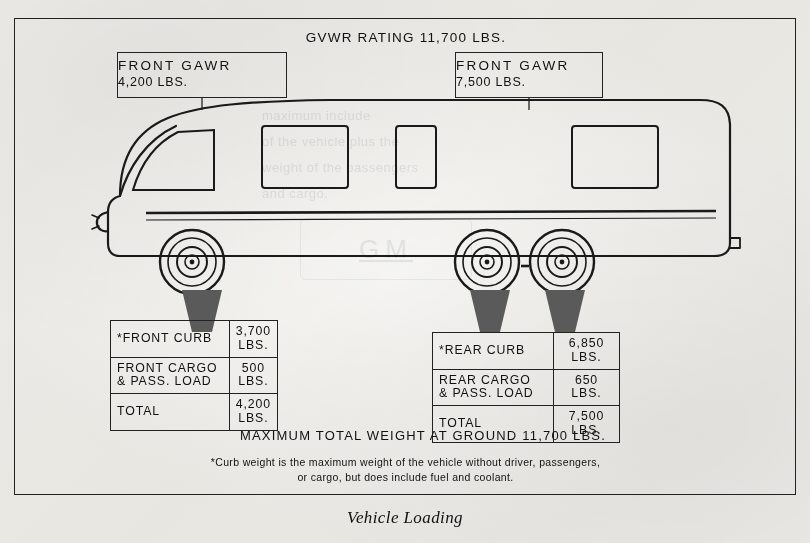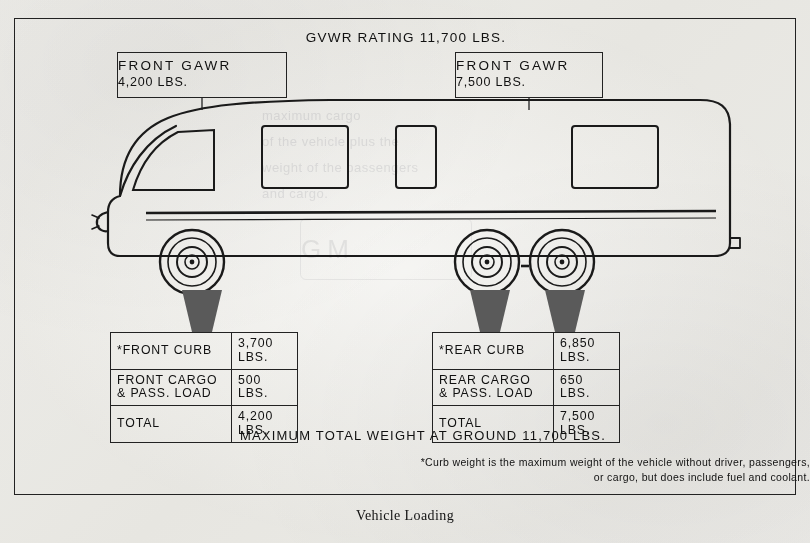--- a/index.html
+++ b/index.html
@@ -49,22 +49,24 @@
   #ghost-logo {
     position: absolute;
     left: 300px;
     top: 218px;
     width: 170px;
     height: 60px;
     border: 1px solid rgba(120,120,130,0.12);
     border-radius: 6px;
     color: rgba(120,120,130,0.15);
     font-size: 26px;
+    text-align: center;
     line-height: 60px;
     letter-spacing: 6px;
+    text-decoration: underline;
   }
   
   #frame {
     position: absolute;
     left: 14px;
     top: 18px;
     width: 782px;
     height: 477px;
     border: 1.6px solid #222;
     box-sizing: border-box;
@@ -115,50 +117,51 @@
   }
   .load-table td {
     border: 1.3px solid #222;
     padding: 4px 6px;
     letter-spacing: 0.9px;
     vertical-align: middle;
     line-height: 1.12;
     white-space: pre-line;
   }
   .load-table td.lbl { text-align: left; }
-  .load-table td.val { text-align: left; }
-  #front-table { left: 110px; top: 332px; width: 188px; border-radius: 20px; }
+  .load-table td.val { text-align: center; }
+  #front-table { left: 110px; top: 320px; width: 168px; border-radius: 20px; }
   #front-table td.lbl { width: 108px; }
   #rear-table  { left: 432px; top: 332px; width: 188px; }
   #rear-table td.lbl { width: 108px; }
 
   #max-total {
     left: 0; right: 0;
     top: 428px;
     text-align: center;
     font-size: 13px;
     padding-left: 36px;
   }
   #footnote {
     position: absolute;
     left: 1px; right: 0;
     top: 455px;
-    text-align: right;
+    text-align: center;
     font-size: 10.5px;
     color: #111;
     letter-spacing: 0.35px;
     line-height: 1.45;
   }
   #figure-caption {
     position: absolute;
     left: 0; right: 0;
     top: 508px;
     text-align: center;
     font-family: "Liberation Serif", serif;
-    font-size: 14px;
+    font-style: italic;
+    font-size: 17px;
     color: #111;
     letter-spacing: 0.4px;
   }
 
   
   #art {
     position: absolute;
     left: 0;
     top: 0;
     width: 810px;
@@ -167,21 +170,21 @@
   }
 </style>
 </head>
 <body>
 
 <div id="page">
 
   <div id="paper-texture"></div>
 
   <div id="ghost-block">
-    <div class="ghost" style="left:0px; top:0px; font-size:13px;">maximum cargo</div>
+    <div class="ghost" style="left:0px; top:0px; font-size:13px;">maximum include</div>
     <div class="ghost" style="left:0px; top:26px; font-size:13px;">of the vehicle plus the</div>
     <div class="ghost" style="left:0px; top:52px; font-size:13px;">weight of the passengers</div>
     <div class="ghost" style="left:0px; top:78px; font-size:13px;">and cargo.</div>
   </div>
   <div id="ghost-logo">GM</div>
 
   <svg id="art" viewBox="0 0 810 543" xmlns="http://www.w3.org/2000/svg">
 
     <g stroke="#222" stroke-width="1.3" fill="none">
       <path d="M202,98 L202,110"></path>

